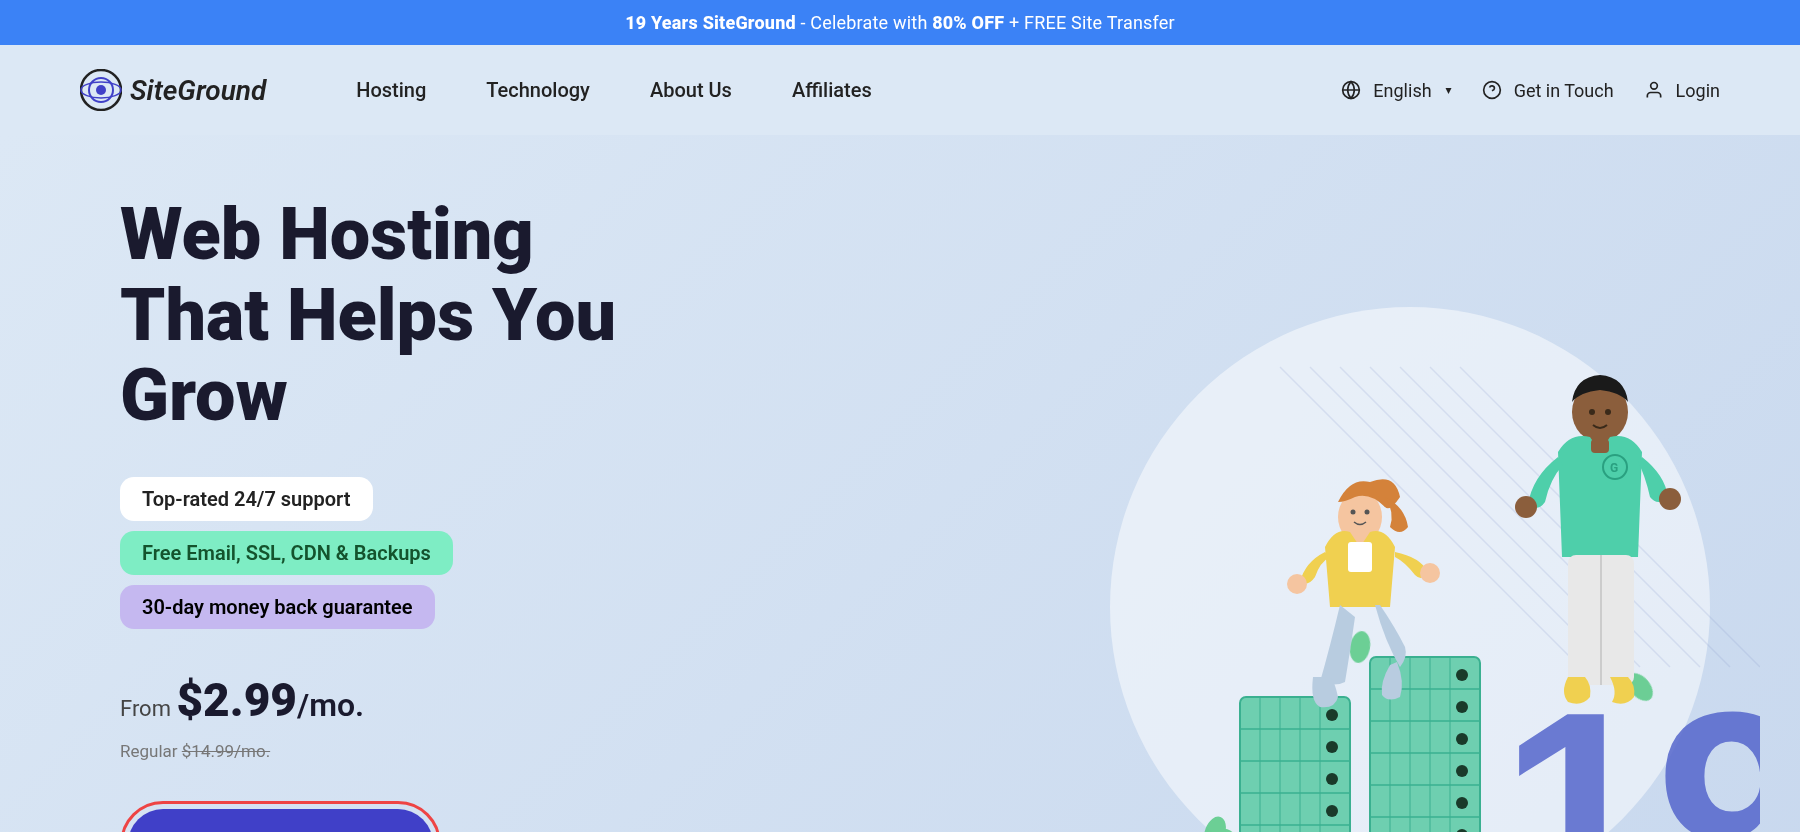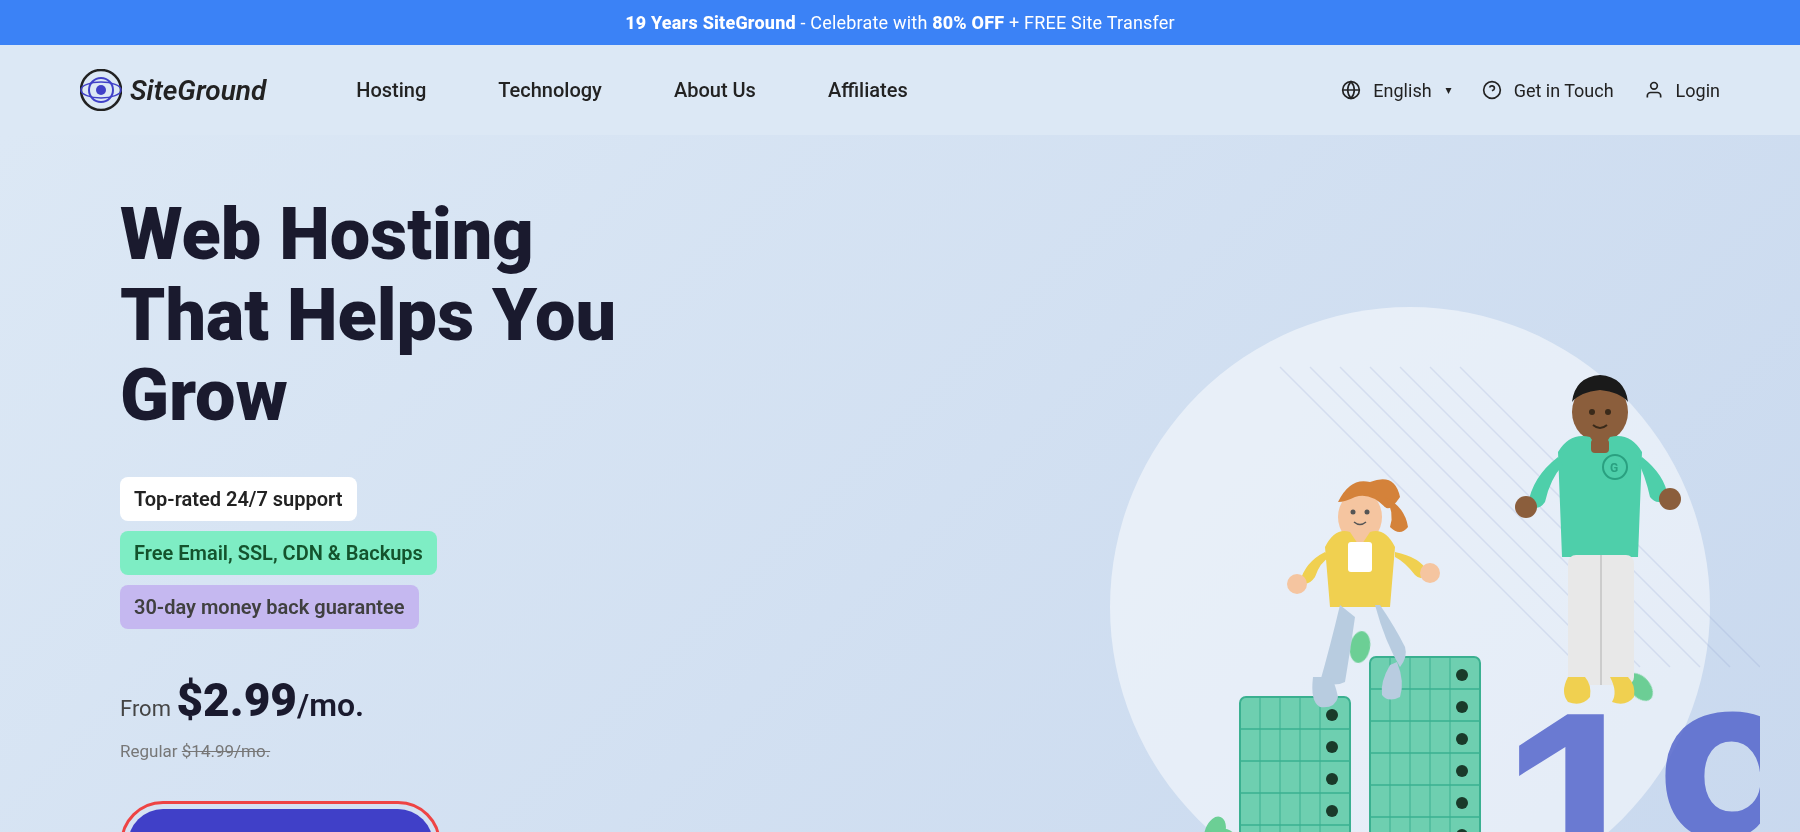--- a/index.html
+++ b/index.html
@@ -39,21 +39,21 @@
     }
     .logo-text {
       font-size: 28px;
       font-weight: 600;
       color: #222;
       font-style: italic;
     }
     .nav-links {
       display: flex;
       align-items: center;
-      gap: 12px;
+      gap: 0;
       flex: 1;
     }
     .nav-link {
       font-size: 20px;
       font-weight: 500;
       color: #222;
       text-decoration: none;
       padding: 0 30px;
       cursor: pointer;
     }
@@ -96,29 +96,29 @@
       margin-bottom: 40px;
     }
     .hero-badges {
       display: flex;
       flex-direction: column;
       gap: 10px;
       margin-bottom: 44px;
     }
     .badge {
       display: inline-block;
-      padding: 10px 14px;
-      border-radius: 8px;
+      padding: 10px 22px;
+      border-radius: 14px;
       font-size: 20px;
       font-weight: 600;
       width: fit-content;
     }
     .badge-white { background: #fff; color: #222; }
     .badge-green { background: #7eedc4; color: #14532d; }
-    .badge-purple { background: #c5b8f0; color: #404040; text-align: center; }
+    .badge-purple { background: #c5b8f0; color: #000000; text-align: center; }
     .hero-price {
       margin-bottom: 14px;
       font-size: 22px;
       color: #444;
     }
     .hero-price .price { font-size: 46px; font-weight: 900; color: #1a1a2e; }
     .hero-price .per { font-size: 32px; font-weight: 600; color: #1a1a2e; }
     .regular-price {
       font-size: 17px;
       color: #777;

